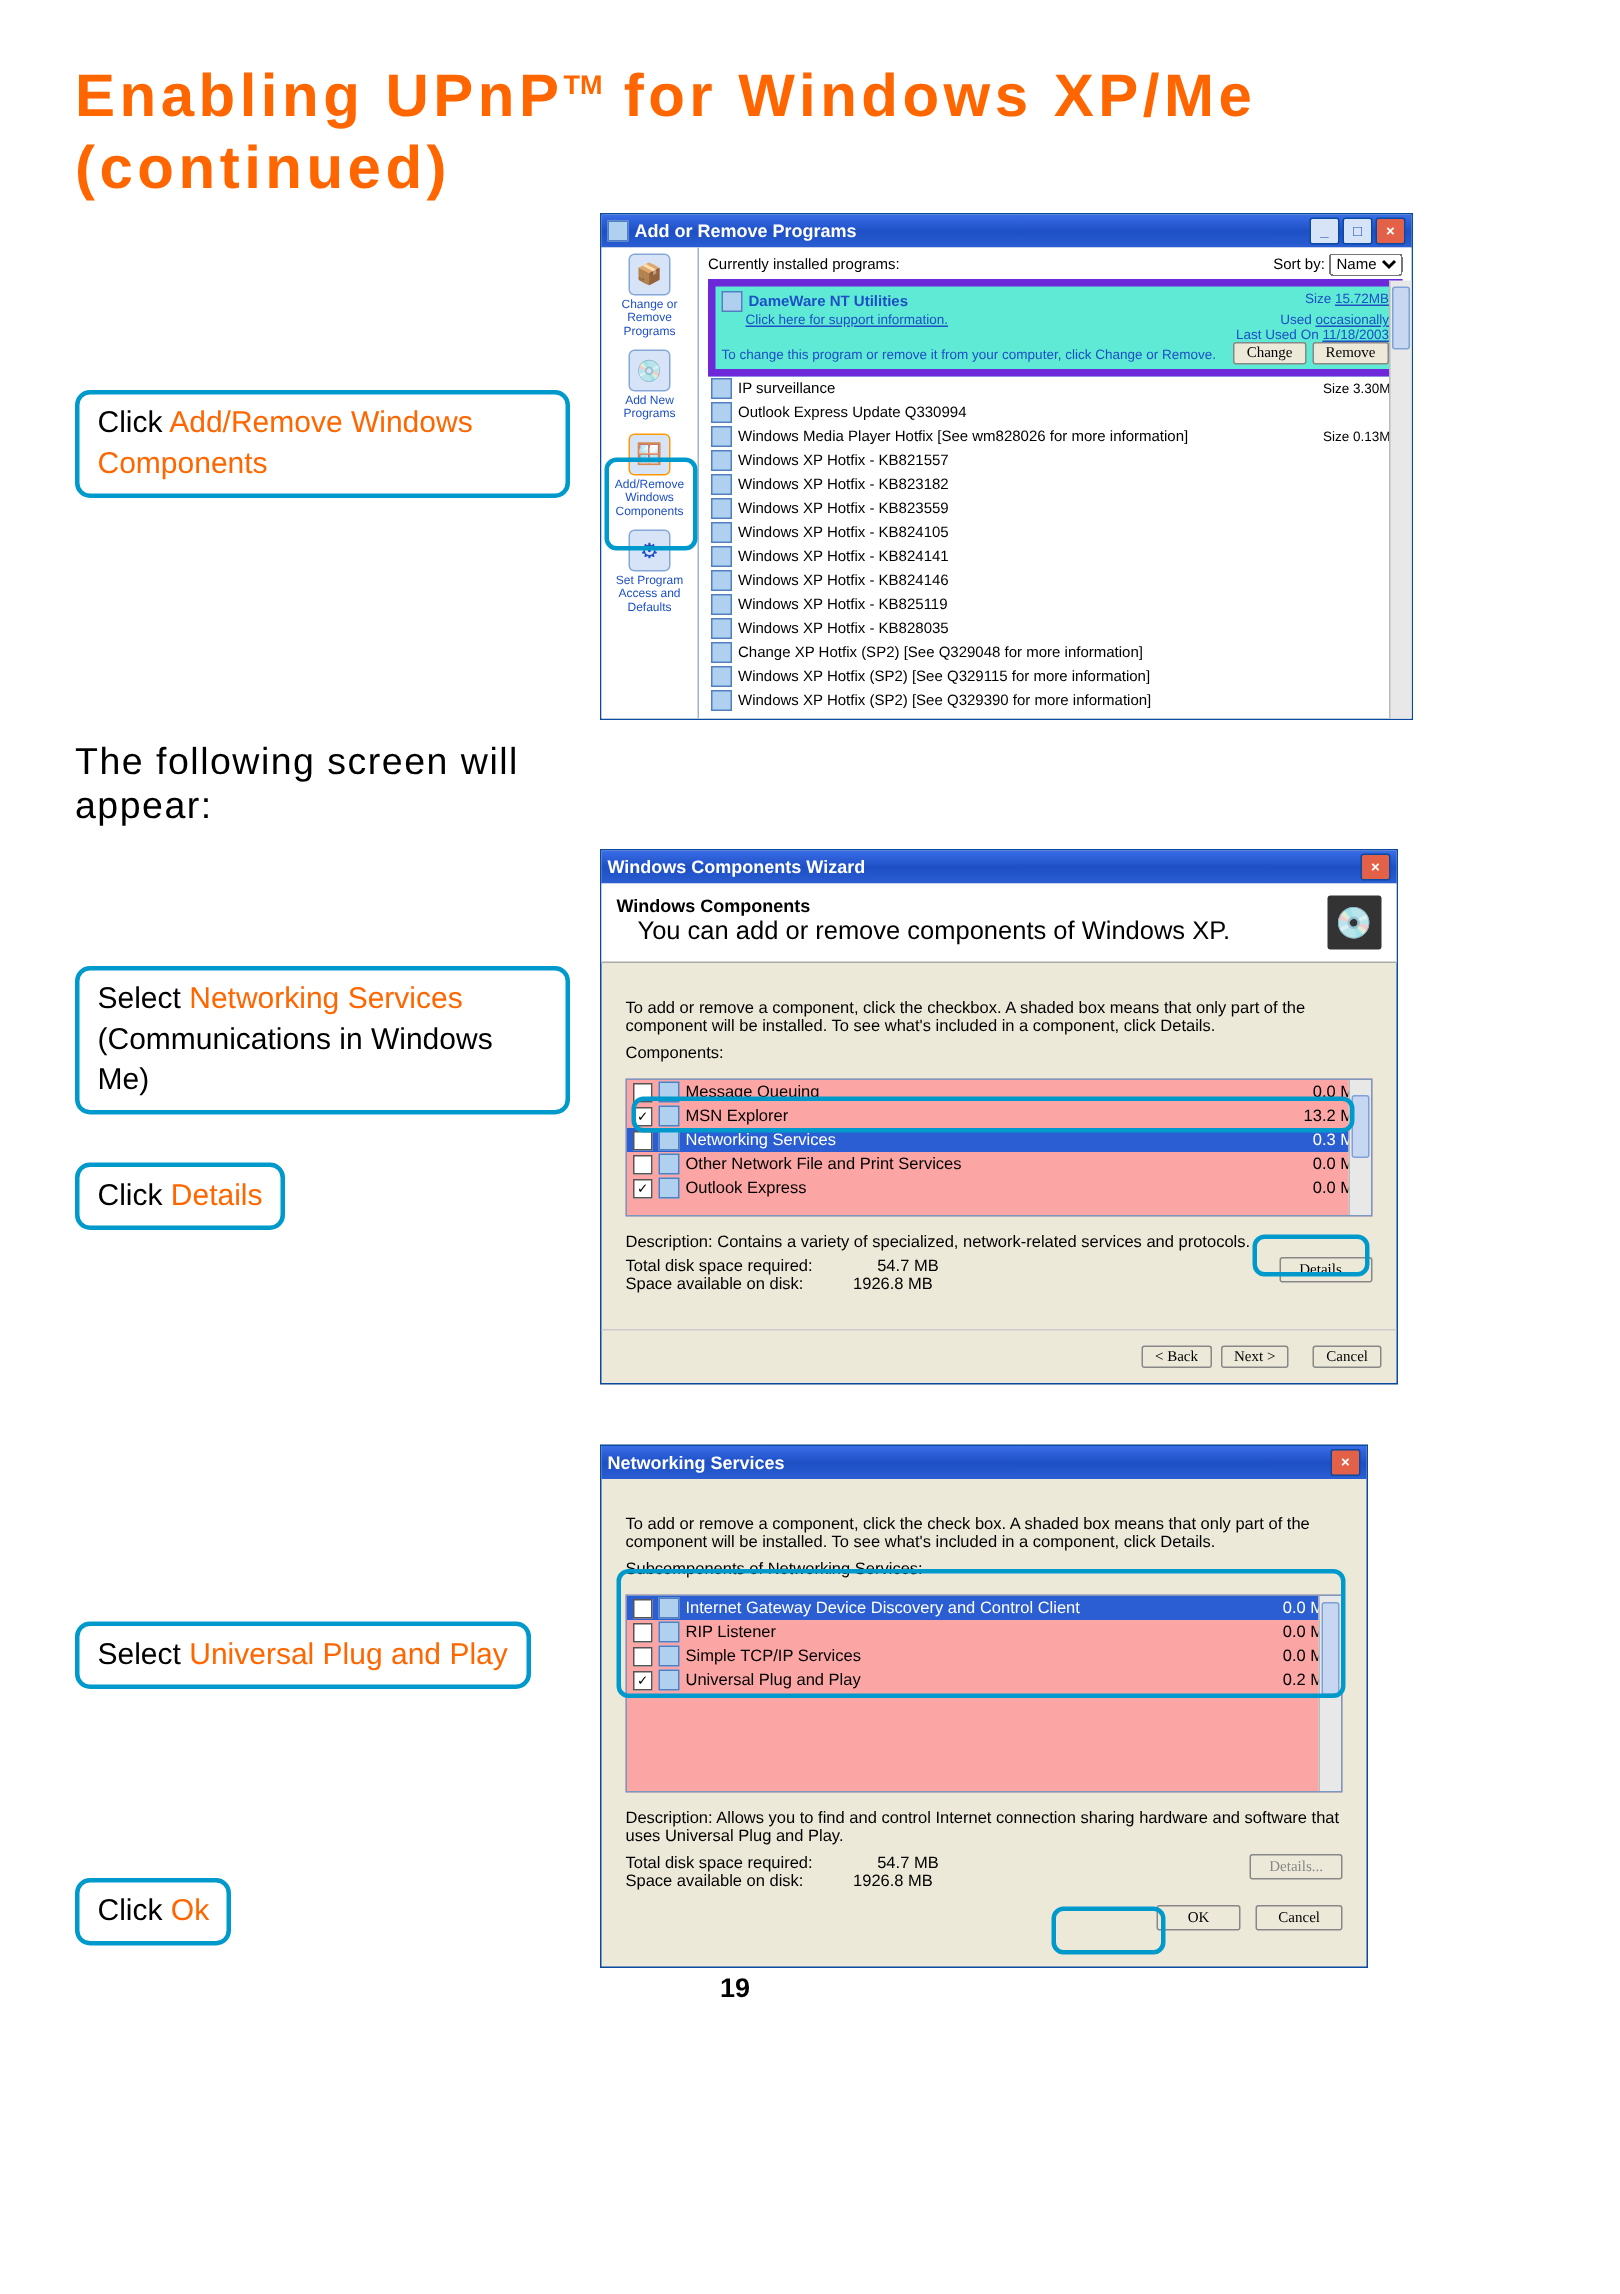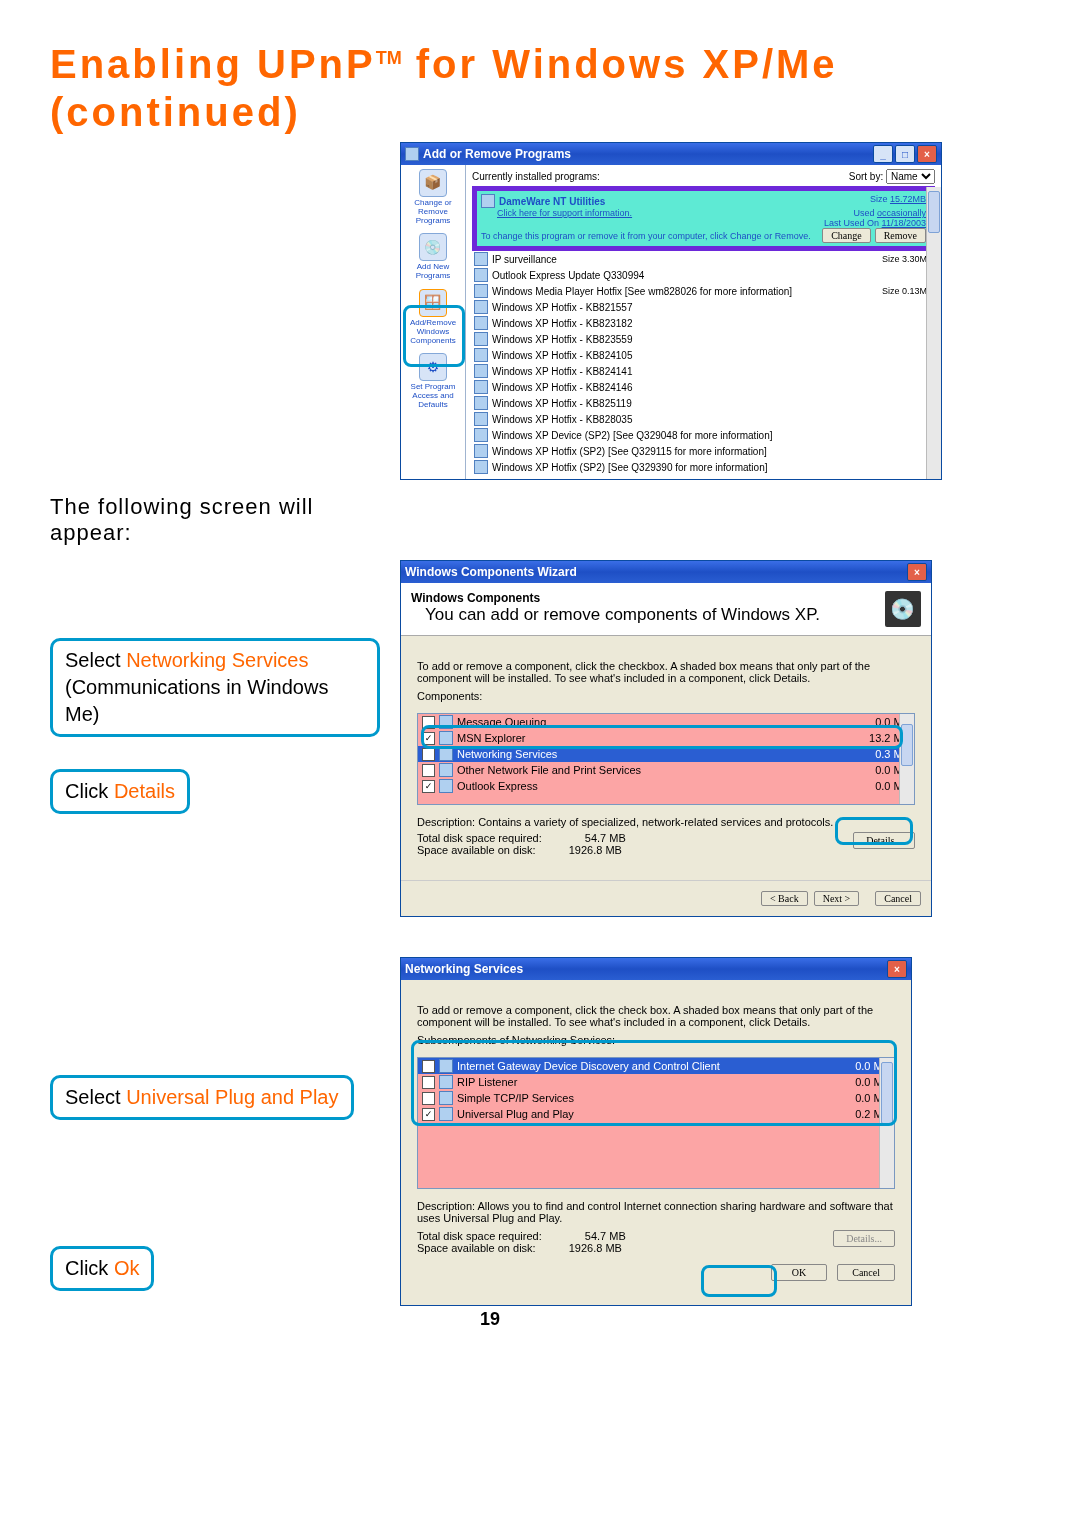--- a/index.html
+++ b/index.html
@@ -27,21 +27,21 @@
     border: 3px solid #0099cc;
     border-radius: 10px;
     padding: 6px 12px;
     background: #fff;
     font-size: 20px;
     line-height: 1.35;
     margin: 8px 0;
     display: inline-block;
   }
   .callout .orange { color: #ff6600; font-weight: normal; }
-  .body-text { font-size: 22px; letter-spacing: 1px; color: #000; margin: 14px 0; }
+  .body-text { font-size: 25px; letter-spacing: 1px; color: #000; margin: 14px 0; }
   
   .xp-window { border: 1px solid #0a4aa0; background: #ece9d8; font-family: Tahoma, sans-serif; font-size: 11px; color: #000; position: relative; }
   .xp-titlebar {
     background: linear-gradient(to bottom, #3a6ee7, #1e4fc5 50%, #2a5ed2);
     color: #fff;
     display: flex; align-items: center; justify-content: space-between;
     height: 22px; padding: 0 4px;
   }
   .xp-titlebar .title { font-weight: bold; font-size: 12px; display:flex; align-items:center; gap:4px;}
   .xp-ctrl { display:flex; gap:2px; }
@@ -86,20 +86,23 @@
 <body>
 
 <div class="page-title">
   <span>Enabling UPnP</span><span class="tm">TM</span><span> for Windows XP/Me</span><br>
   <span>(continued)</span>
 </div>
 
 <div class="row" style="margin-top:4px;">
   <div class="left-col">
     <div style="height:110px"></div>
+    <div class="callout">
+      <span>Click </span><span class="orange">Add/Remove Windows Components</span>
+    </div>
   </div>
   <div class="right-col">
 
     <div class="xp-window" style="width:540px;position:relative;">
       <div class="xp-titlebar">
         <span class="title">
             <span class="ico"></span>
             <span>Add or Remove Programs</span>
           </span>
         <span class="xp-ctrl">
@@ -217,21 +220,21 @@
               <div class="arp-item">
                 <span class="left">
                   <span class="ico"></span>
                   <span>Windows XP Hotfix - KB828035</span>
                 </span>
                 <span style="font-size:9px"><span></span></span>
               </div>
               <div class="arp-item">
                 <span class="left">
                   <span class="ico"></span>
-                  <span>Windows XP Device (SP2) [See Q329048 for more information]</span>
+                  <span>Change XP Hotfix (SP2) [See Q329048 for more information]</span>
                 </span>
                 <span style="font-size:9px"><span></span></span>
               </div>
               <div class="arp-item">
                 <span class="left">
                   <span class="ico"></span>
                   <span>Windows XP Hotfix (SP2) [See Q329115 for more information]</span>
                 </span>
                 <span style="font-size:9px"><span></span></span>
               </div>

